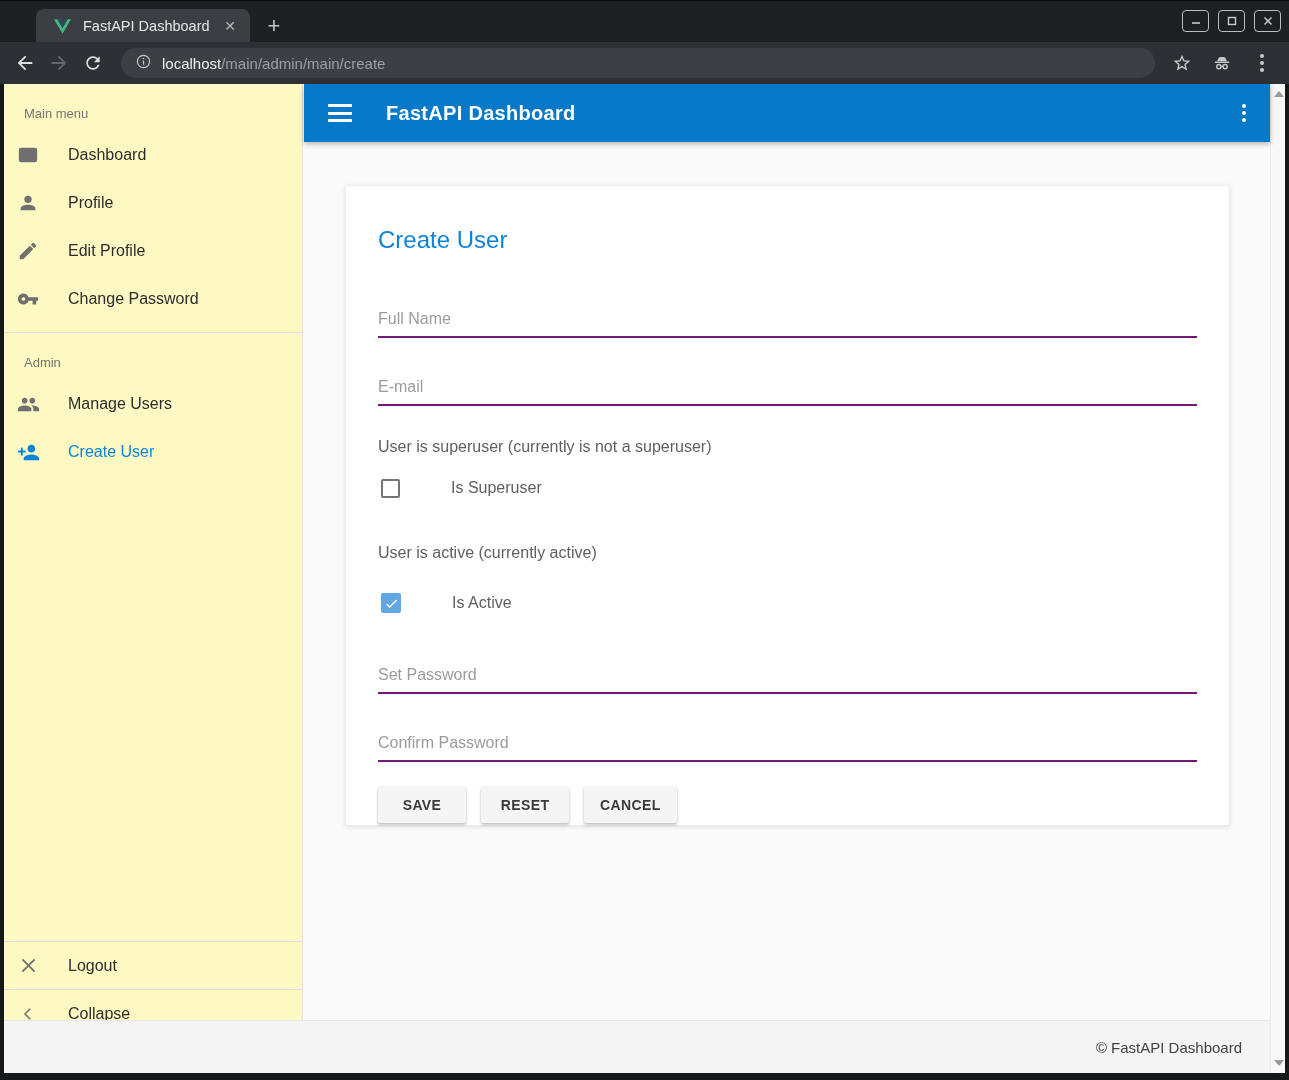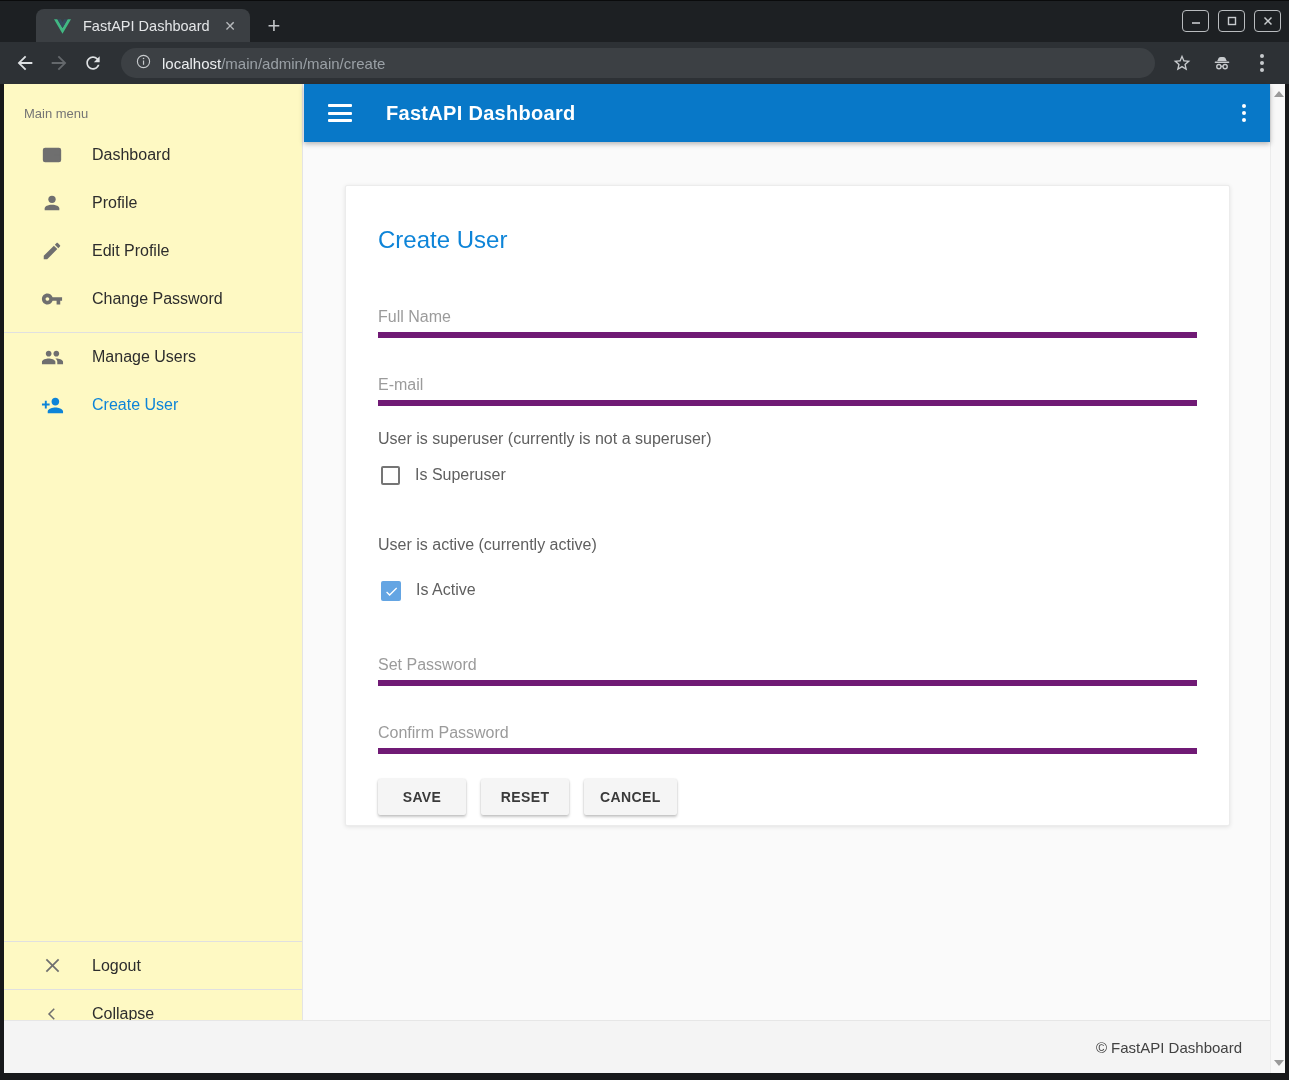--- a/index.html
+++ b/index.html
@@ -30,21 +30,21 @@
   .kebab { display:flex; flex-direction:column; gap:3px; align-items:center; }
   .kebab i { width:4px; height:4px; border-radius:50%; background:#c7cacd; display:block; }
 
   
   .page { position:absolute; left:4px; top:84px; width:1281px; height:989px; background:#fafafa; }
   .page-frame { position:absolute; left:0; top:84px; width:1289px; height:996px; background:#17181a; }
 
   
   .sidebar { position:absolute; left:0; top:0; width:299px; height:953px; background:#fef9c3; border-right:1px solid #e4e4e4; }
   .side-label { padding:22px 0 10px 20px; font-size:13px; color:#757575; }
-  .side-item { height:48px; display:flex; align-items:center; padding-left:36px; cursor:default; }
+  .side-item { height:48px; display:flex; align-items:center; padding-left:12px; cursor:default; }
   .side-icon { width:24px; height:24px; flex:none; display:flex; align-items:center; justify-content:center; }
   .side-icon svg { fill:#6f6f6f; }
   .side-text { margin-left:28px; font-size:16px; color:#2d2d2d; }
   .side-item.active .side-text { color:#0d84d8; }
   .side-item.active .side-icon svg { fill:#0d84d8; }
   .divider { height:1px; background:#e0e0e0; margin-top:9px; }
   .sidebar-bottom { position:absolute; bottom:0; left:0; right:0; }
   .sidebar-bottom .side-item { border-top:1px solid #e0e0e0; }
 
   
@@ -54,24 +54,24 @@
   .appbar-title { color:#ffffff; font-size:20px; font-weight:bold; margin-left:34px; letter-spacing:0.3px; flex:1; }
   .appbar-kebab { margin-right:24px; display:flex; flex-direction:column; gap:3px; }
   .appbar-kebab i { width:4px; height:4px; border-radius:50%; background:#ffffff; display:block; }
 
   
   .content { position:absolute; left:300px; top:58px; width:966px; height:895px; background:#fafafa; }
   .card { position:absolute; left:41px; top:43px; width:885px; height:641px; background:#ffffff; border-radius:2px; border:1px solid #ececec; box-shadow:0 1px 4px rgba(0,0,0,0.10); padding:40px 32px 0 32px; }
   .card-title { color:#0d84d8; font-size:24px; font-weight:500; }
   .text-field { margin-top:32px; }
   .text-field.first { margin-top:48px; }
-  .text-field input { display:block; width:100%; border:none; outline:none; background:transparent; font-family:"Liberation Sans", sans-serif; font-size:16px; color:#212121; height:36px; padding:0; border-bottom:6px solid #701a75; }
+  .text-field input { display:block; width:100%; border:none; outline:none; background:transparent; font-family:"Liberation Sans", sans-serif; font-size:16px; color:#212121; height:36px; padding:0; border-bottom:2px solid #701a75; }
   .text-field input::placeholder { color:#9b9b9b; opacity:1; }
-  .hint { margin-top:22px; font-size:16px; color:#5f5f5f; line-height:22px; }
-  .checkbox-row { margin-top:16px; display:flex; height:28px; }
+  .hint { margin-top:30px; font-size:16px; color:#5f5f5f; line-height:22px; }
+  .checkbox-row { margin-top:16px; display:flex; align-items:center; height:28px;gap:36px; }
   .cb-box { width:19px; height:19px; margin-left:3px; border:2px solid #757575; border-radius:2px; flex:none; }
   .cb-box.checked { border:none; width:20px; height:20px; background:#64a5e3; border-radius:2px; display:flex; align-items:center; justify-content:center; }
   .cb-label { margin-left:15px; font-size:16px; color:#5f5f5f; }
   .btn-row { margin-top:25px; display:flex; }
   .btn { height:36px; min-width:88px; padding:0 16px; background:#f5f5f5; border:none; border-radius:2px; font-family:"Liberation Sans", sans-serif; font-size:14px; font-weight:bold; color:#3a3a3a; letter-spacing:0.4px; box-shadow:0 2px 3px rgba(0,0,0,0.22), 0 0 2px rgba(0,0,0,0.12); margin-right:15px; }
 
   
   .page-footer { position:absolute; left:0; bottom:0; width:1266px; height:53px; background:#f4f4f4; border-top:1px solid #e6e6e6; display:flex; align-items:center; justify-content:flex-end; padding-right:28px; }
   .page-footer span { font-size:15px; color:#424242; }
 
@@ -210,20 +210,21 @@
       <div class="side-item">
         <span class="side-icon">
           <svg width="22" height="22" viewBox="0 0 24 24">
               <path d="M12.65 10C11.83 7.67 9.61 6 7 6c-3.31 0-6 2.69-6 6s2.69 6 6 6c2.61 0 4.83-1.67 5.65-4H17v4h4v-4h2v-4H12.65zM7 14c-1.1 0-2-.9-2-2s.9-2 2-2 2 .9 2 2-.9 2-2 2z"></path>
             </svg>
         </span>
         <span class="side-text">Change Password</span>
       </div>
 
       <div class="divider"></div>
+      <div class="side-label">Admin</div>
 
       <div class="side-item">
         <span class="side-icon">
           <svg width="23" height="23" viewBox="0 0 24 24">
               <path d="M16 11c1.66 0 2.99-1.34 2.99-3S17.66 5 16 5c-1.66 0-3 1.34-3 3s1.34 3 3 3zm-8 0c1.66 0 2.99-1.34 2.99-3S9.66 5 8 5C6.34 5 5 6.34 5 8s1.34 3 3 3zm0 2c-2.33 0-7 1.17-7 3.5V19h14v-2.5c0-2.33-4.67-3.5-7-3.5zm8 0c-.29 0-.62.02-.97.05 1.16.84 1.97 1.97 1.97 3.45V19h6v-2.5c0-2.33-4.67-3.5-7-3.5z"></path>
             </svg>
         </span>
         <span class="side-text">Manage Users</span>
       </div>
 

